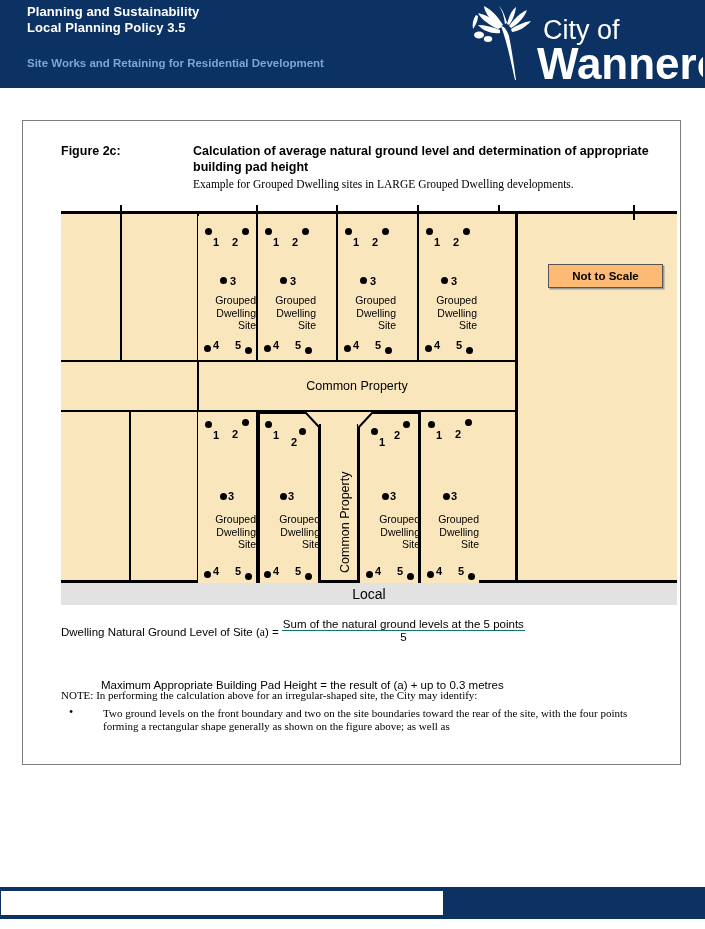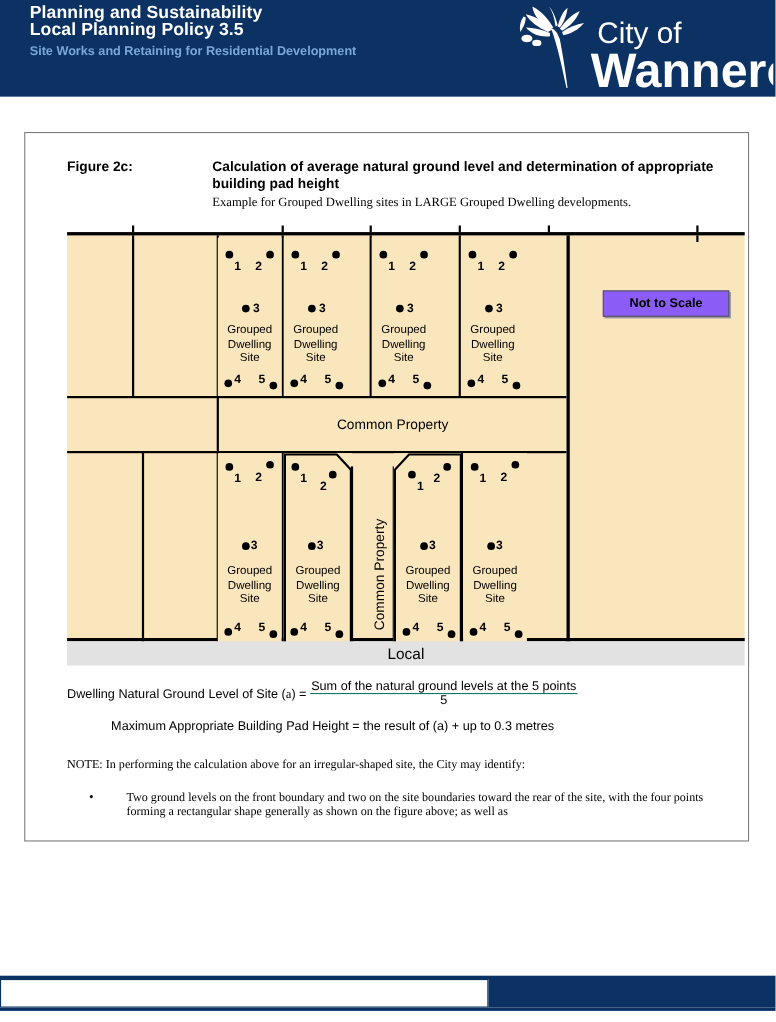--- a/index.html
+++ b/index.html
@@ -11,26 +11,26 @@
     overflow:hidden;
   }
 
   
   #header {
     position:absolute; left:0; top:0; width:705px; height:88px;
     background:#0b3263;
   }
   #header-text { position:absolute; left:27px; top:4px; }
   .hdr-line1, .hdr-line2 {
-    color:#ffffff; font-size:16px; font-weight:bold; line-height:16px;
+    color:#ffffff; font-size:13px; font-weight:bold; line-height:16px;
     letter-spacing:.1px;
   }
   .hdr-line3 {
     color:#7ba7d7; font-size:11.5px; font-weight:bold; line-height:16px;
-    margin-top:3px;
+    margin-top:19px;
   }
   #logo { position:absolute; right:2px; top:6px; width:232px; height:78px; }
   #header-underline {
     position:absolute; left:0; top:88px; width:705px; height:4px;
     background:#ffffff;
   }
 
   
   #frame {
     position:absolute; left:22px; top:120px; width:659px; height:645px;
@@ -72,21 +72,21 @@
   .vline { position:absolute; background:#000; width:2px; }
   .hline { position:absolute; background:#000; height:2px; }
   .vline-thick { position:absolute; background:#000; width:3px; }
 
   
   .lot {
     position:absolute; background:#fae6bd;
   }
   .lot-label {
     position:absolute; left:0; width:100%;
-    text-align:center; font-size:10.5px; color:#000; line-height:12.5px;
+    text-align:right; font-size:10.5px; color:#000; line-height:12.5px;
   }
   .pt {
     position:absolute; width:7px; height:7px; border-radius:50%;
     background:#000;
   }
   .pnum {
     position:absolute; font-size:11px; font-weight:bold; color:#000;
     line-height:11px;
   }
 
@@ -101,21 +101,21 @@
     position:absolute;
     font-size:12.5px; color:#000;
     transform:rotate(-90deg);
     transform-origin:center center;
     white-space:nowrap;
   }
 
   
   #nts {
     position:absolute; left:487px; top:50px; width:115px; height:24px;
-    background:#8b5cf6; border:1px solid #555;
+    background:#fdba74; border:1px solid #555;
     display:flex; align-items:center; justify-content:center;
     font-size:11.5px; font-weight:bold; color:#000;
     box-shadow:1.5px 1.5px 0 #9a9a9a;
   }
 
   
   #road {
     position:absolute; left:0; top:378px; width:616px; height:22px;
     background:#e2e2e2;
     display:flex; align-items:center; justify-content:center;
@@ -125,32 +125,32 @@
   
   #f1 {
     position:absolute; left:38px; top:497px;
     font-size:11.5px; color:#000; white-space:nowrap;
   }
   #f1 .ital { font-family:"Liberation Serif", serif; font-style:normal; }
   .frac { display:inline-block; vertical-align:-0.45em; text-align:center; }
   .frac .num { border-bottom:1px solid #0f766e; padding:0 1px; display:block; }
   .frac .den { display:block; }
   #f2 {
-    position:absolute; left:38px; top:534px;
+    position:absolute; left:38px; top:558px;
     font-size:11.5px; color:#000; white-space:nowrap;padding-left:40px;
   }
 
   
   #note {
     position:absolute; left:38px; top:568px; width:600px;
     font-family:"Liberation Serif", serif; font-size:11px; color:#000;
     line-height:13.5px;
   }
   #note .note-head { margin-bottom:2px; }
-  #note ul { margin:16px; padding-left:0; list-style:none; }
+  #note ul { margin:4px; padding-left:0; list-style:none; }
   #note li {
     position:relative; padding-left:38px; margin-bottom:2px;
   }
   #note li:before {
     content:"\2022"; position:absolute; left:4px; top:-1px; font-size:12px;
   }
 
   
   #footer-white {
     position:absolute; left:0; top:890px; width:444px; height:26px;

